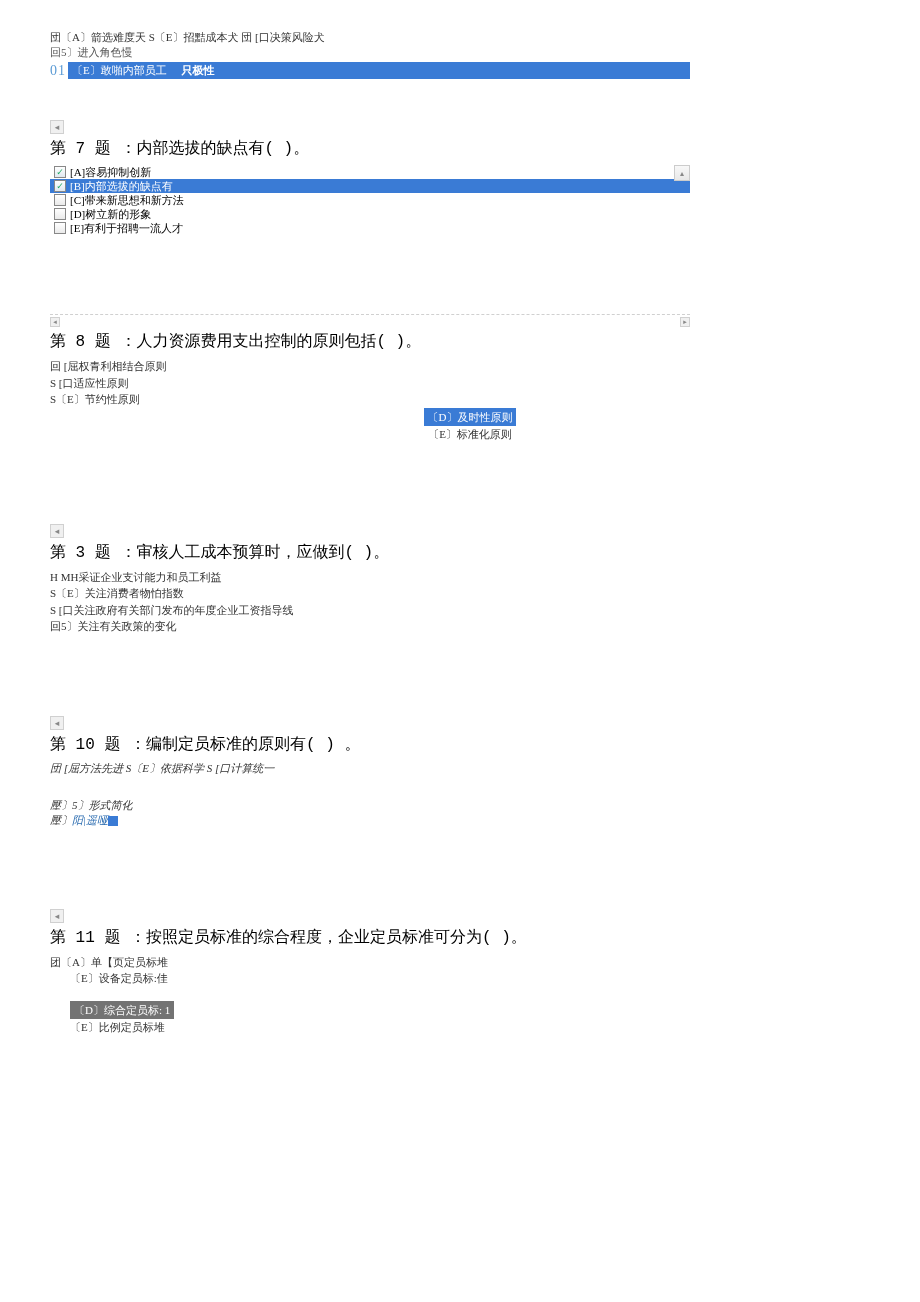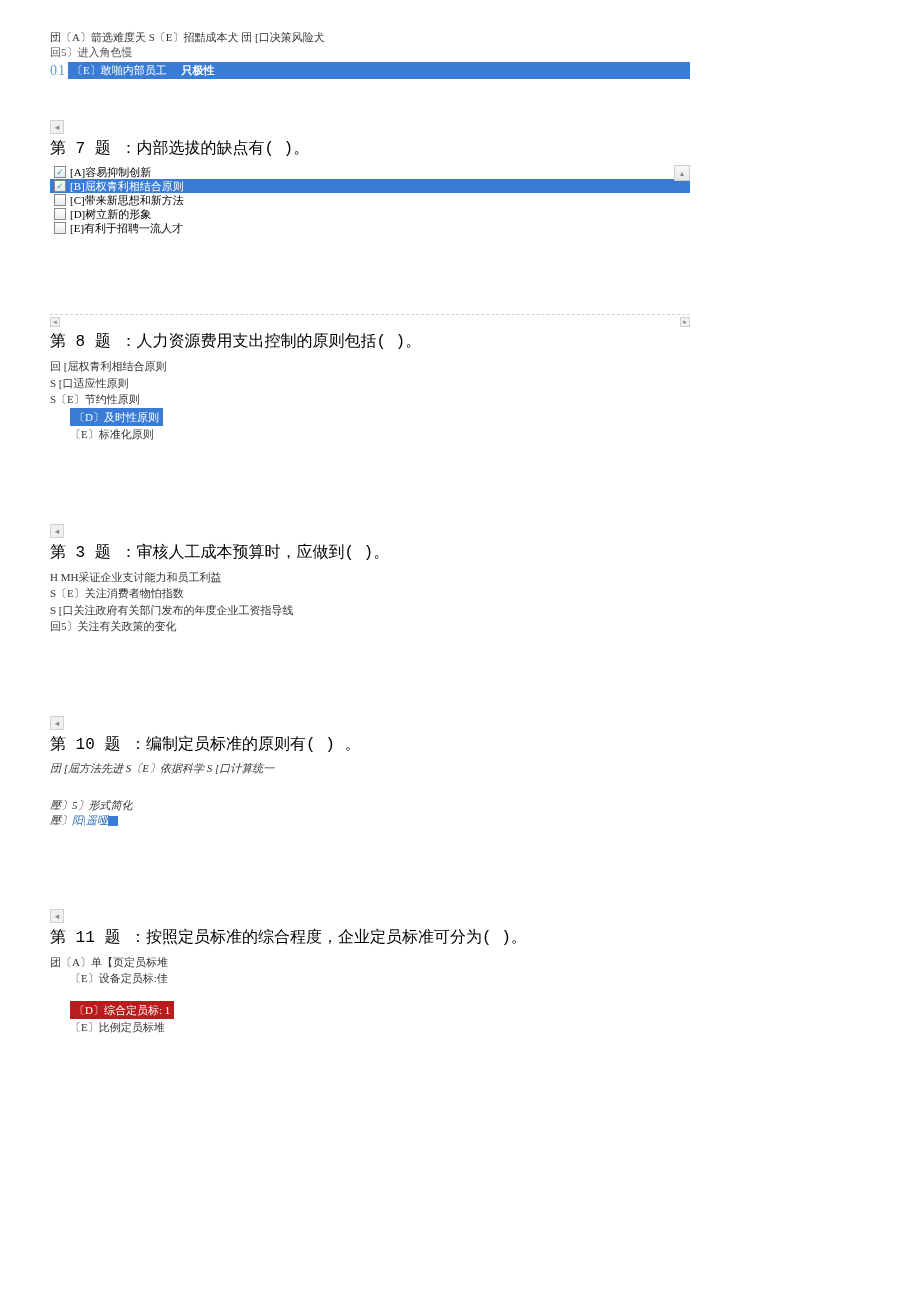--- a/index.html
+++ b/index.html
@@ -145,20 +145,21 @@
       margin-top: 2px;
       margin-bottom: 4px;
     }
     .q8-opts {
       font-size: 11px;
       color: #333;
       line-height: 1.5;
     }
     .q8-indent {
       padding-left: 20px;
+      text-align: center;
     }
     .q8-highlight {
       background: #3a7bd5;
       color: #fff;
       padding: 1px 4px;
       display: inline-block;
     }
     .q9-opts {
       font-size: 11px;
       color: #333;
@@ -184,21 +185,21 @@
     }
     .q11-opts {
       font-size: 11px;
       color: #333;
       line-height: 1.5;
     }
     .q11-indent {
       padding-left: 20px;
     }
     .q11-highlight {
-      background: #b91c1c;
+      background: #737373;
       color: #fff;
       padding: 1px 4px;
       display: inline-block;
     }
     .q11-gap {
       height: 14px;
     }
     .section-gap-lg {
       height: 80px;
     }
@@ -223,21 +224,21 @@
 <span class="nav-arrow">◂</span>
 <div class="question-title">第 7 题 ：内部选拔的缺点有( )。</div>
 <div class="q7-wrapper">
   <div class="q7-list">
     <div class="q7-item checked">
       <span class="cb">✓</span>
       <span>[A]容易抑制创新</span>
     </div>
     <div class="q7-item checked highlighted">
       <span class="cb">✓</span>
-      <span>[B]屈权青利相结合原则</span>
+      <span>[B]内部选拔的缺点有</span>
     </div>
     <div class="q7-item">
       <span class="cb"></span>
       <span>[C]带来新思想和新方法</span>
     </div>
     <div class="q7-item">
       <span class="cb"></span>
       <span>[D]树立新的形象</span>
     </div>
     <div class="q7-item">

